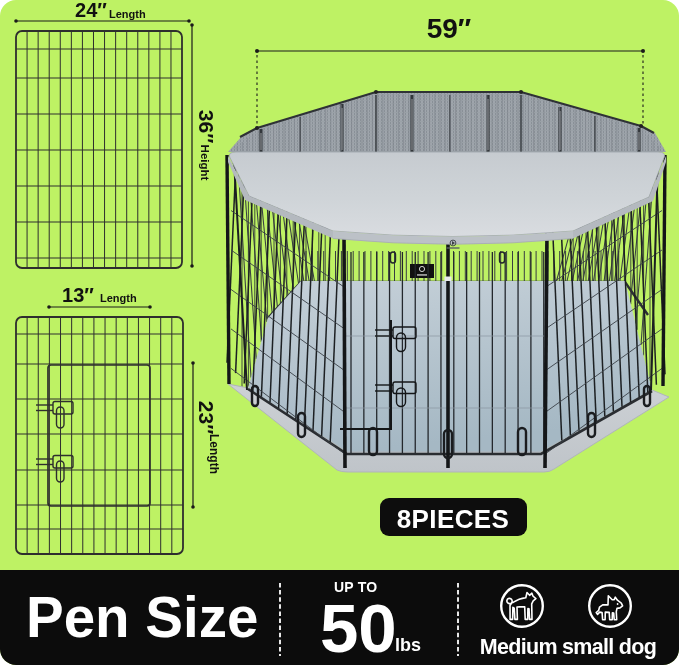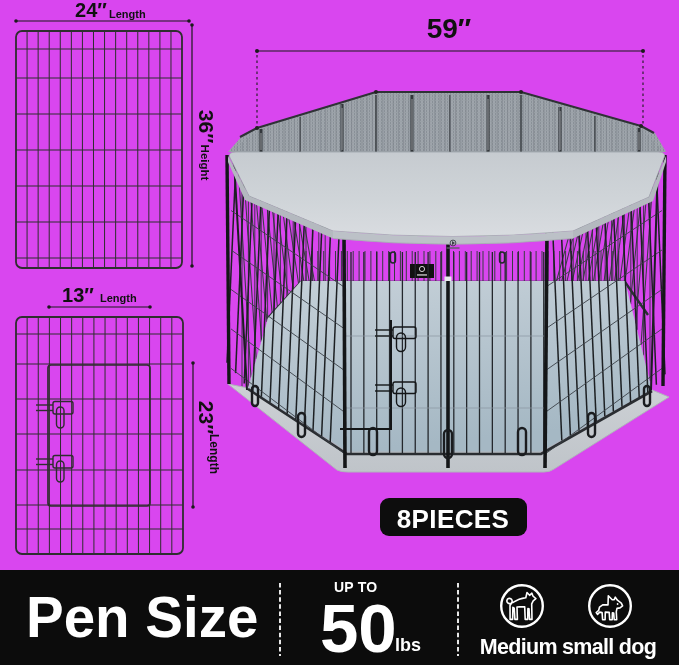--- a/index.html
+++ b/index.html
@@ -1,17 +1,17 @@
 <!DOCTYPE html>
 <html><head>
 <meta charset="utf-8">
 <style>
   html,body{margin:0;padding:0;background:#fff;}
-  #page{position:relative;width:679px;height:665px;overflow:hidden;background:#d946ef;
-        font-family:"Liberation Sans",sans-serif;}
+  #page{position:relative;width:679px;height:665px;overflow:hidden;background:#bef264;
+        font-family:"Liberation Sans",sans-serif;border-radius:16px;}
   svg text{font-family:"Liberation Sans",sans-serif;}
 </style>
 </head>
 <body>
 <div id="page">
 <svg width="679" height="665" viewBox="0 0 679 665" xmlns="http://www.w3.org/2000/svg">
 <defs>
   <pattern id="meshtex" width="3" height="3" patternUnits="userSpaceOnUse">
     <rect width="3" height="3" fill="#9fa5ac"></rect>
     <rect x="0" y="0" width="1" height="3" fill="#899097"></rect>

